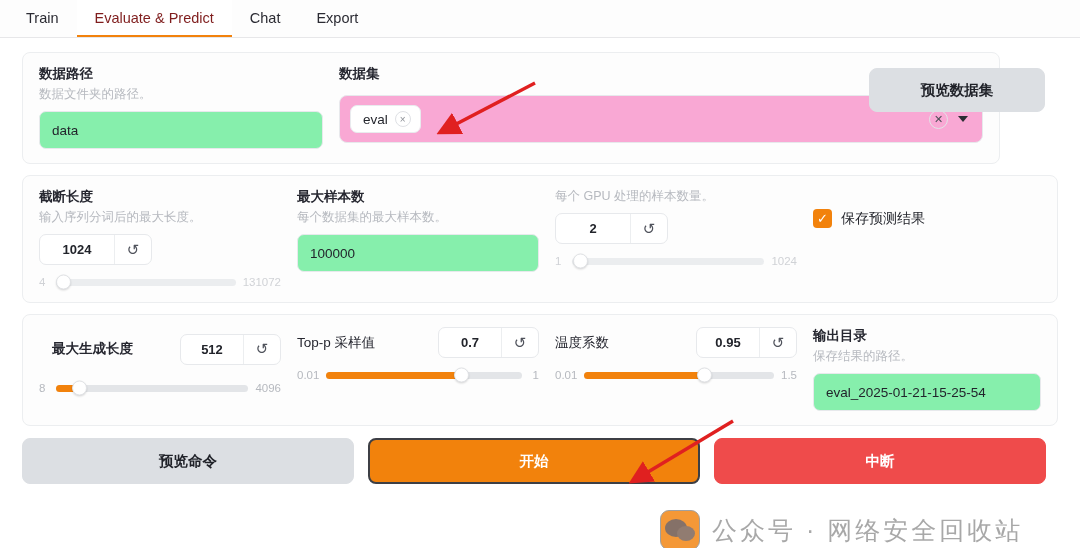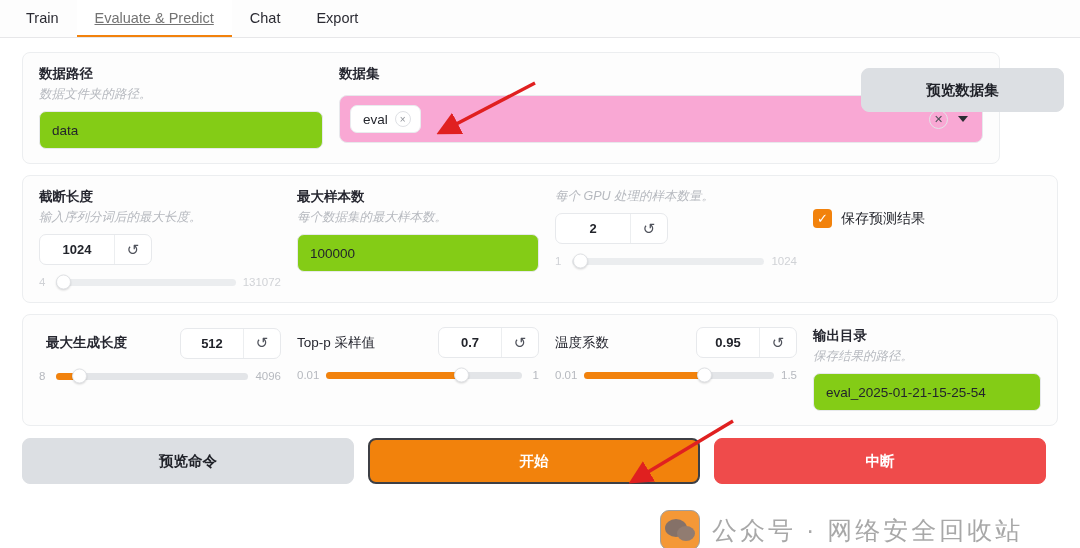--- a/index.html
+++ b/index.html
@@ -25,24 +25,23 @@
   .tab {
     display: flex; align-items: center;
     padding: 0 18px;
     font-size: 14.5px;
     color: #2b2b33;
     cursor: pointer;
     border-bottom: 2px solid transparent;
     white-space: nowrap;
   }
   .tab.active {
-    color: #737373;
+    color: #7f1d1d;
     border-bottom-color: #f2820c;
     background: #ffffff;
-    text-decoration: underline;
   }
 
   
   .page { padding: 14px 22px 0 22px; }
 
   .panel {
     border: 1px solid #eceef0;
     border-radius: 8px;
     background: #fdfdfd;
     padding: 12px 16px 14px 16px;
@@ -58,24 +57,23 @@
     color: #262730;
     line-height: 18px;
     margin-bottom: 3px;
   }
   .f-desc {
     font-size: 12.5px;
     color: #b6b9bf;
     line-height: 17px;
     margin-bottom: 8px;
     white-space: nowrap;
-    font-style: italic;
   }
   .textbox {
-    background: #84cc16;
+    background: #86efac;
     border: 1px solid #e7e9ec;
     border-radius: 7px;
     height: 38px;
     display: flex; align-items: center;
     padding: 0 12px;
     font-size: 13.5px;
     color: #22242b;
   }
 
   
@@ -190,22 +188,22 @@
     background: #dcdfe3;
     border-radius: 8px;
     height: 46px;
     display: flex; align-items: center; justify-content: center;
     font-size: 14.5px; font-weight: bold; color: #1f2128;
     cursor: pointer;
     border: 1px solid #dcdfe3;
   }
   .btn-preview-ds {
     position: absolute;
-    right: 16px; top: 68px;
-    width: 203px; height: 44px;
+    right: 35px; top: 68px;
+    width: 176px; height: 44px;
   }
 
   
   .bottombar {
     display: flex; gap: 14px;
     padding: 1px 22px;
     align-items: center;
     margin-top: 2px;
   }
   .btn-preview-cmd { flex: 0 0 332px; }
@@ -354,21 +352,21 @@
       </div>
 
     </div>
   </div>
 
   <div class="panel">
     <div class="row">
 
       <div class="field" style="width:258px;">
         <div style="display:flex;align-items:center;justify-content:space-between;">
-          <span class="f-label" style="margin:7px;">最大生成长度</span>
+          <span class="f-label" style="margin:13px;">最大生成长度</span>
           <span class="numwrap">
             <span class="numval" style="width:62px;">512</span>
             <span class="numreset">↺</span>
           </span>
         </div>
         <div class="slider-line">
           <span class="sl-min">8</span>
           <span class="track">
             <span class="fill" style="width:12%"></span>
             <span class="knob" style="left:12%"></span>

